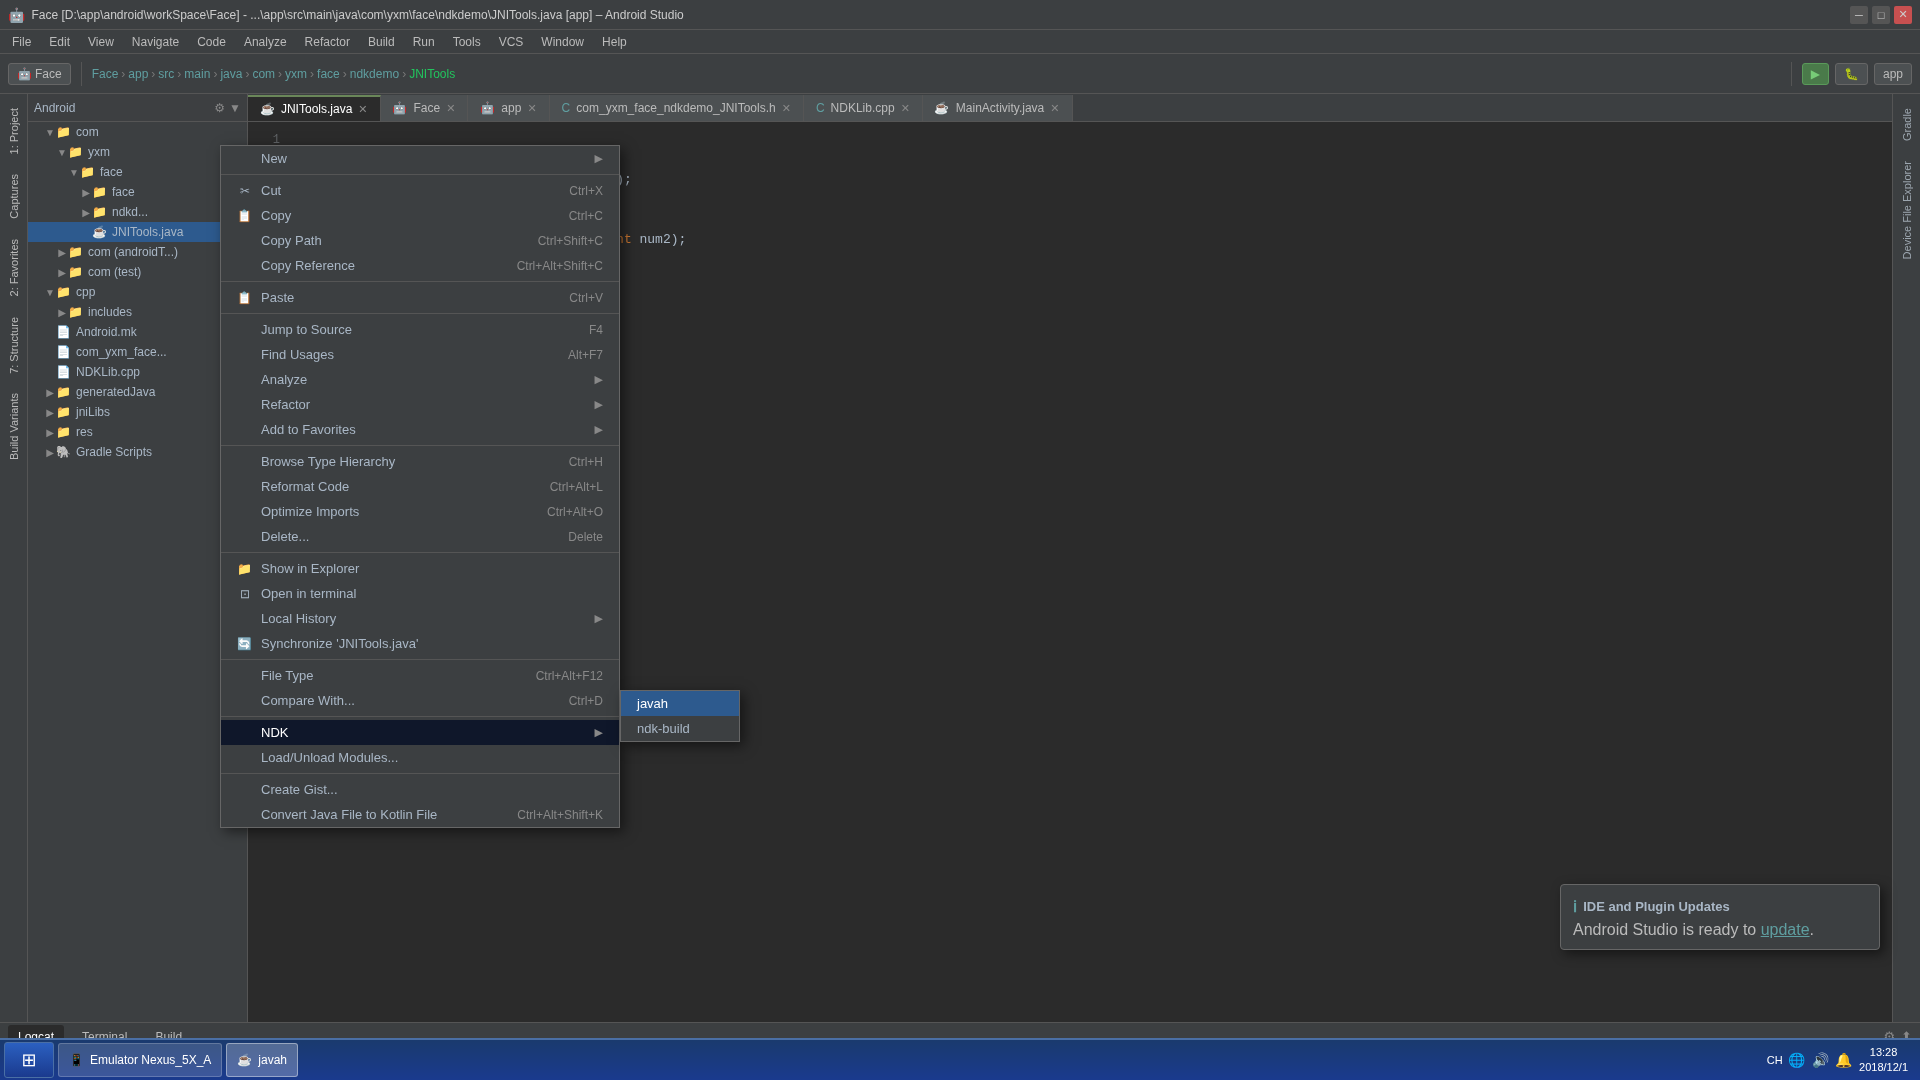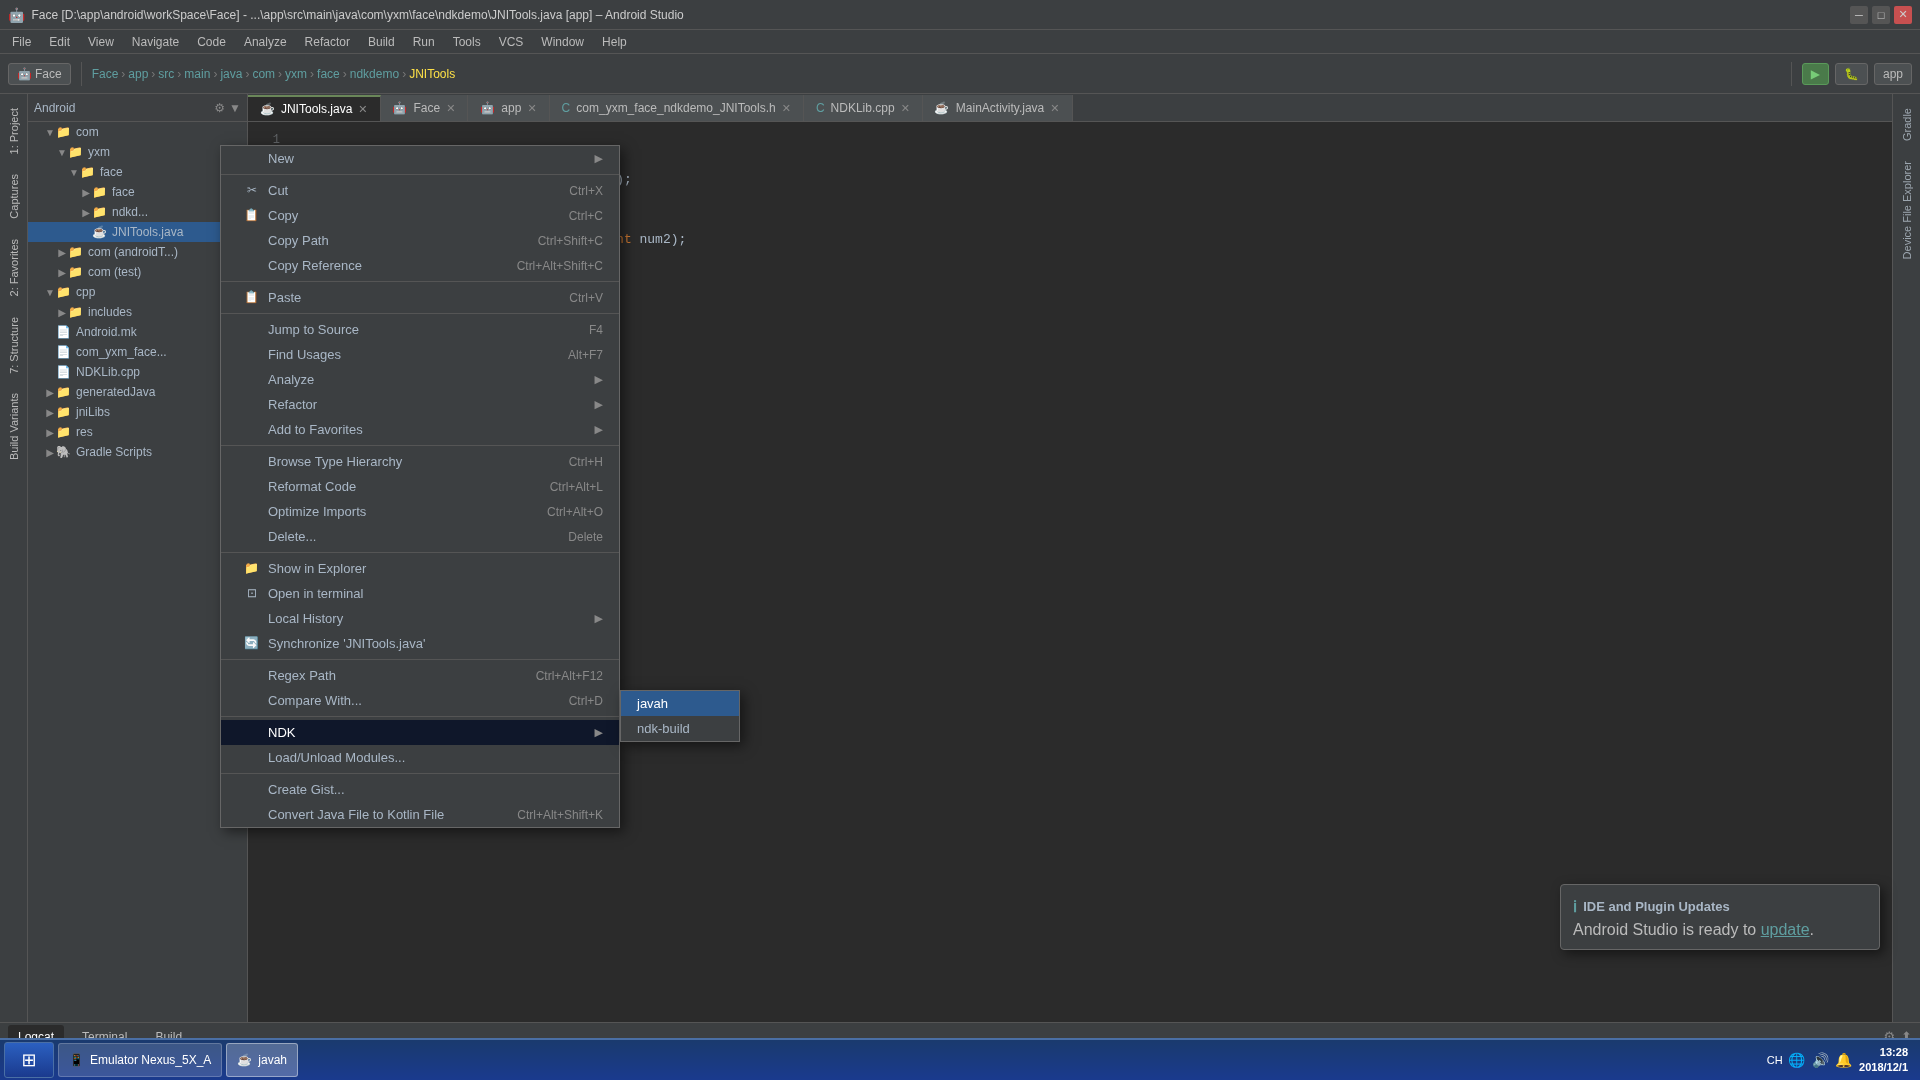--- a/index.html
+++ b/index.html
@@ -290,21 +290,21 @@
     .ctx-item {
       display: flex;
       align-items: center;
       padding: 5px 16px;
       cursor: pointer;
       color: #a9b7c6;
       gap: 8px;
       justify-content: space-between;
     }
     .ctx-item:hover, .ctx-item.active { background: #0f172a; color: #fff; }
-    .ctx-item .ctx-left { display: flex; align-items: flex-start; gap: 8px; margin-left: 7px; }
+    .ctx-item .ctx-left { display: flex; align-items: center; gap: 8px; }
     .ctx-item .ctx-shortcut { color: #888; font-size: 12px; margin-left: auto; }
     .ctx-separator { height: 1px; background: #555; margin: 3px 0; }
     .ctx-arrow { color: #888; font-size: 11px; }
     .ctx-icon { width: 16px; text-align: center; font-size: 12px; }
 
     
     #ndk-submenu {
       position: absolute;
       left: 620px;
       top: 690px;
@@ -432,23 +432,22 @@
     #taskbar-right {
       margin-left: auto;
       display: flex;
       align-items: center;
       gap: 6px;
       padding-right: 8px;
     }
     .taskbar-clock {
       color: #fff;
       font-size: 11px;
-      text-align: right;
+      text-align: center;
       line-height: 1.4;
-      font-weight: bold;
     }
   </style>
 </head>
 <body>
 
 <div id="title-bar">
   <span class="title-icon">🤖</span>
   <span class="title-text">Face [D:\app\android\workSpace\Face] - ...\app\src\main\java\com\yxm\face\ndkdemo\JNITools.java [app] – Android Studio</span>
   <div class="window-controls">
     <button class="win-btn">─</button>
@@ -491,21 +490,21 @@
     <span style="cursor:pointer;color:#5f9ea0;">java</span>
     <span class="breadcrumb-sep">›</span>
     <span style="cursor:pointer;color:#5f9ea0;">com</span>
     <span class="breadcrumb-sep">›</span>
     <span style="cursor:pointer;color:#5f9ea0;">yxm</span>
     <span class="breadcrumb-sep">›</span>
     <span style="cursor:pointer;color:#5f9ea0;">face</span>
     <span class="breadcrumb-sep">›</span>
     <span style="cursor:pointer;color:#5f9ea0;">ndkdemo</span>
     <span class="breadcrumb-sep">›</span>
-    <span style="cursor:pointer;color:#fde047;">JNITools</span>
+    <span style="cursor:pointer;color:#22c55e;">JNITools</span>
   </div>
   <div class="toolbar-separator"></div>
   <button class="toolbar-btn" style="background:#4a7a4a;border-color:#5a9a5a;">
     <span style="color:#7c7;">▶</span>
   </button>
   <button class="toolbar-btn">
     <span>🐛</span>
   </button>
   <button class="toolbar-btn">app</button>
 </div>
@@ -838,21 +837,21 @@
   <div class="ctx-item">
     <div class="ctx-left">
         <span class="ctx-icon">🔄</span>
         <span>Synchronize 'JNITools.java'</span>
       </div>
   </div>
   <div class="ctx-separator"></div>
   <div class="ctx-item">
     <div class="ctx-left">
         <span class="ctx-icon"></span>
-        <span>Regex Path</span>
+        <span>File Type</span>
       </div>
     <span class="ctx-shortcut">Ctrl+Alt+F12</span>
   </div>
   <div class="ctx-item">
     <div class="ctx-left">
         <span class="ctx-icon"></span>
         <span>Compare With...</span>
       </div>
     <span class="ctx-shortcut">Ctrl+D</span>
   </div>

